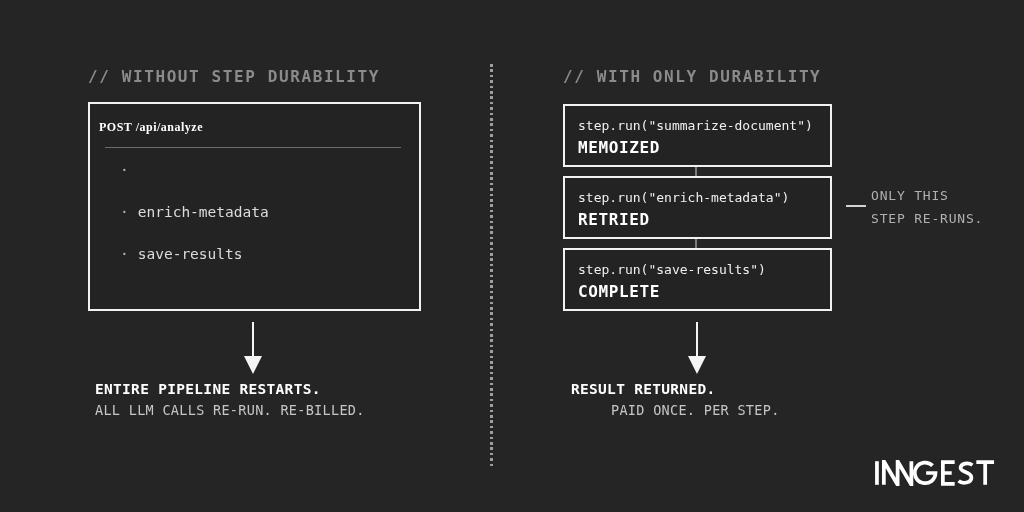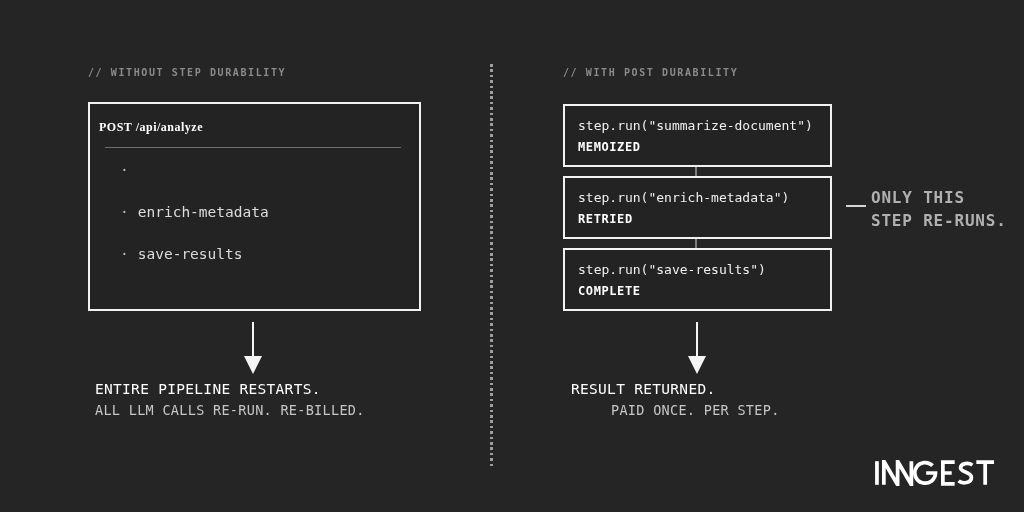--- a/index.html
+++ b/index.html
@@ -8,21 +8,21 @@
     width: 1024px; height: 512px;
     position: relative;
     overflow: hidden;
     font-family: "DejaVu Sans Mono", "Liberation Mono", monospace;
     color: #fff;
   }
   .abs { position: absolute; }
 
   
   .col-header {
-    font-size: 10px; font-weight: bold;
+    font-size: 16px; font-weight: bold;
     letter-spacing: 1.6px;
     color: #8b8b8b;
     white-space: nowrap;
   }
 
   
   .pipeline-box {
     left: 88px; top: 102px; width: 333px; height: 209px;
     border: 2px solid #f2f2f2;
     background: #232323;
@@ -52,30 +52,30 @@
     left: 563px; width: 269px; height: 63px;
     border: 2px solid #f2f2f2;
     background: #232323;
     padding: 9px 0 0 13px;
   }
   .step-code {
     font-size: 13px; color: #f0f0f0;
     line-height: 21px; white-space: nowrap;
   }
   .step-status {
-    font-size: 12px; font-weight: bold; color: #ffffff;
+    font-size: 16px; font-weight: bold; color: #ffffff;
     letter-spacing: 0.6px; line-height: 23px; white-space: nowrap;
   }
   .connector { left: 695px; width: 2px; height: 10px; background: #7d7d7d; }
 
   
   .annotation-dash { left: 846px; top: 205px; width: 20px; height: 2px; background: #d4d4d4; }
   .annotation-line {
     left: 871px;
-    font-size: 16px; font-weight: bold;
+    font-size: 13px; font-weight: normal;
     letter-spacing: 0.8px; color: #b0b0b0; white-space: nowrap;
   }
 
   
   .divider {
     left: 490px; top: 64px; width: 3px; height: 402px;
     background-image: repeating-linear-gradient(to bottom,
       #9e9e9e 0px, #9e9e9e 2.6px, transparent 2.6px, transparent 5.4px);
   }
 
@@ -83,21 +83,21 @@
   .arrow-shaft { width: 2px; height: 34px; background: #f5f5f5; }
   .arrow-head {
     width: 0; height: 0;
     border-left: 9px solid transparent;
     border-right: 9px solid transparent;
     border-top: 18px solid #f5f5f5;
   }
 
   
   .caption-strong {
-    font-size: 14.5px; font-weight: normal; color: #ffffff;
+    font-size: 14.5px; font-weight: bold; color: #ffffff;
     letter-spacing: 0.3px; white-space: nowrap;
   }
   .caption-dim {
     font-size: 13.5px; color: #c6c6c6;
     letter-spacing: 0.3px; white-space: nowrap; text-align: right;
   }
 
   
   .logo { left: 874px; top: 460px; width: 122px; height: 26px; }
   .logo svg { display: block; width: 122px; height: 26px; }
@@ -128,21 +128,21 @@
 <div class="abs">
   <div class="abs arrow-shaft" style="left:252px; top:322px;"></div>
   <div class="abs arrow-head" style="left:244px; top:356px;"></div>
 </div>
 
 <div class="abs caption-strong" style="left:95px; top:381px;">ENTIRE PIPELINE RESTARTS.</div>
 <div class="abs caption-dim" style="left:95px; top:402px;">ALL LLM CALLS RE-RUN. RE-BILLED.</div>
 
 <div class="abs divider"></div>
 
-<div class="abs col-header" style="left:563px; top:67px;">// WITH POST DURABILITY</div>
+<div class="abs col-header" style="left:563px; top:67px;">// WITH ONLY DURABILITY</div>
 
 <div class="abs step-card" style="top:104px;">
   <div class="step-code">step.run("summarize-document")</div>
   <div class="step-status">MEMOIZED</div>
 </div>
 <div class="abs connector" style="top:167px;"></div>
 
 <div class="abs step-card" style="top:176px;">
   <div class="step-code">step.run("enrich-metadata")</div>
   <div class="step-status">RETRIED</div>

